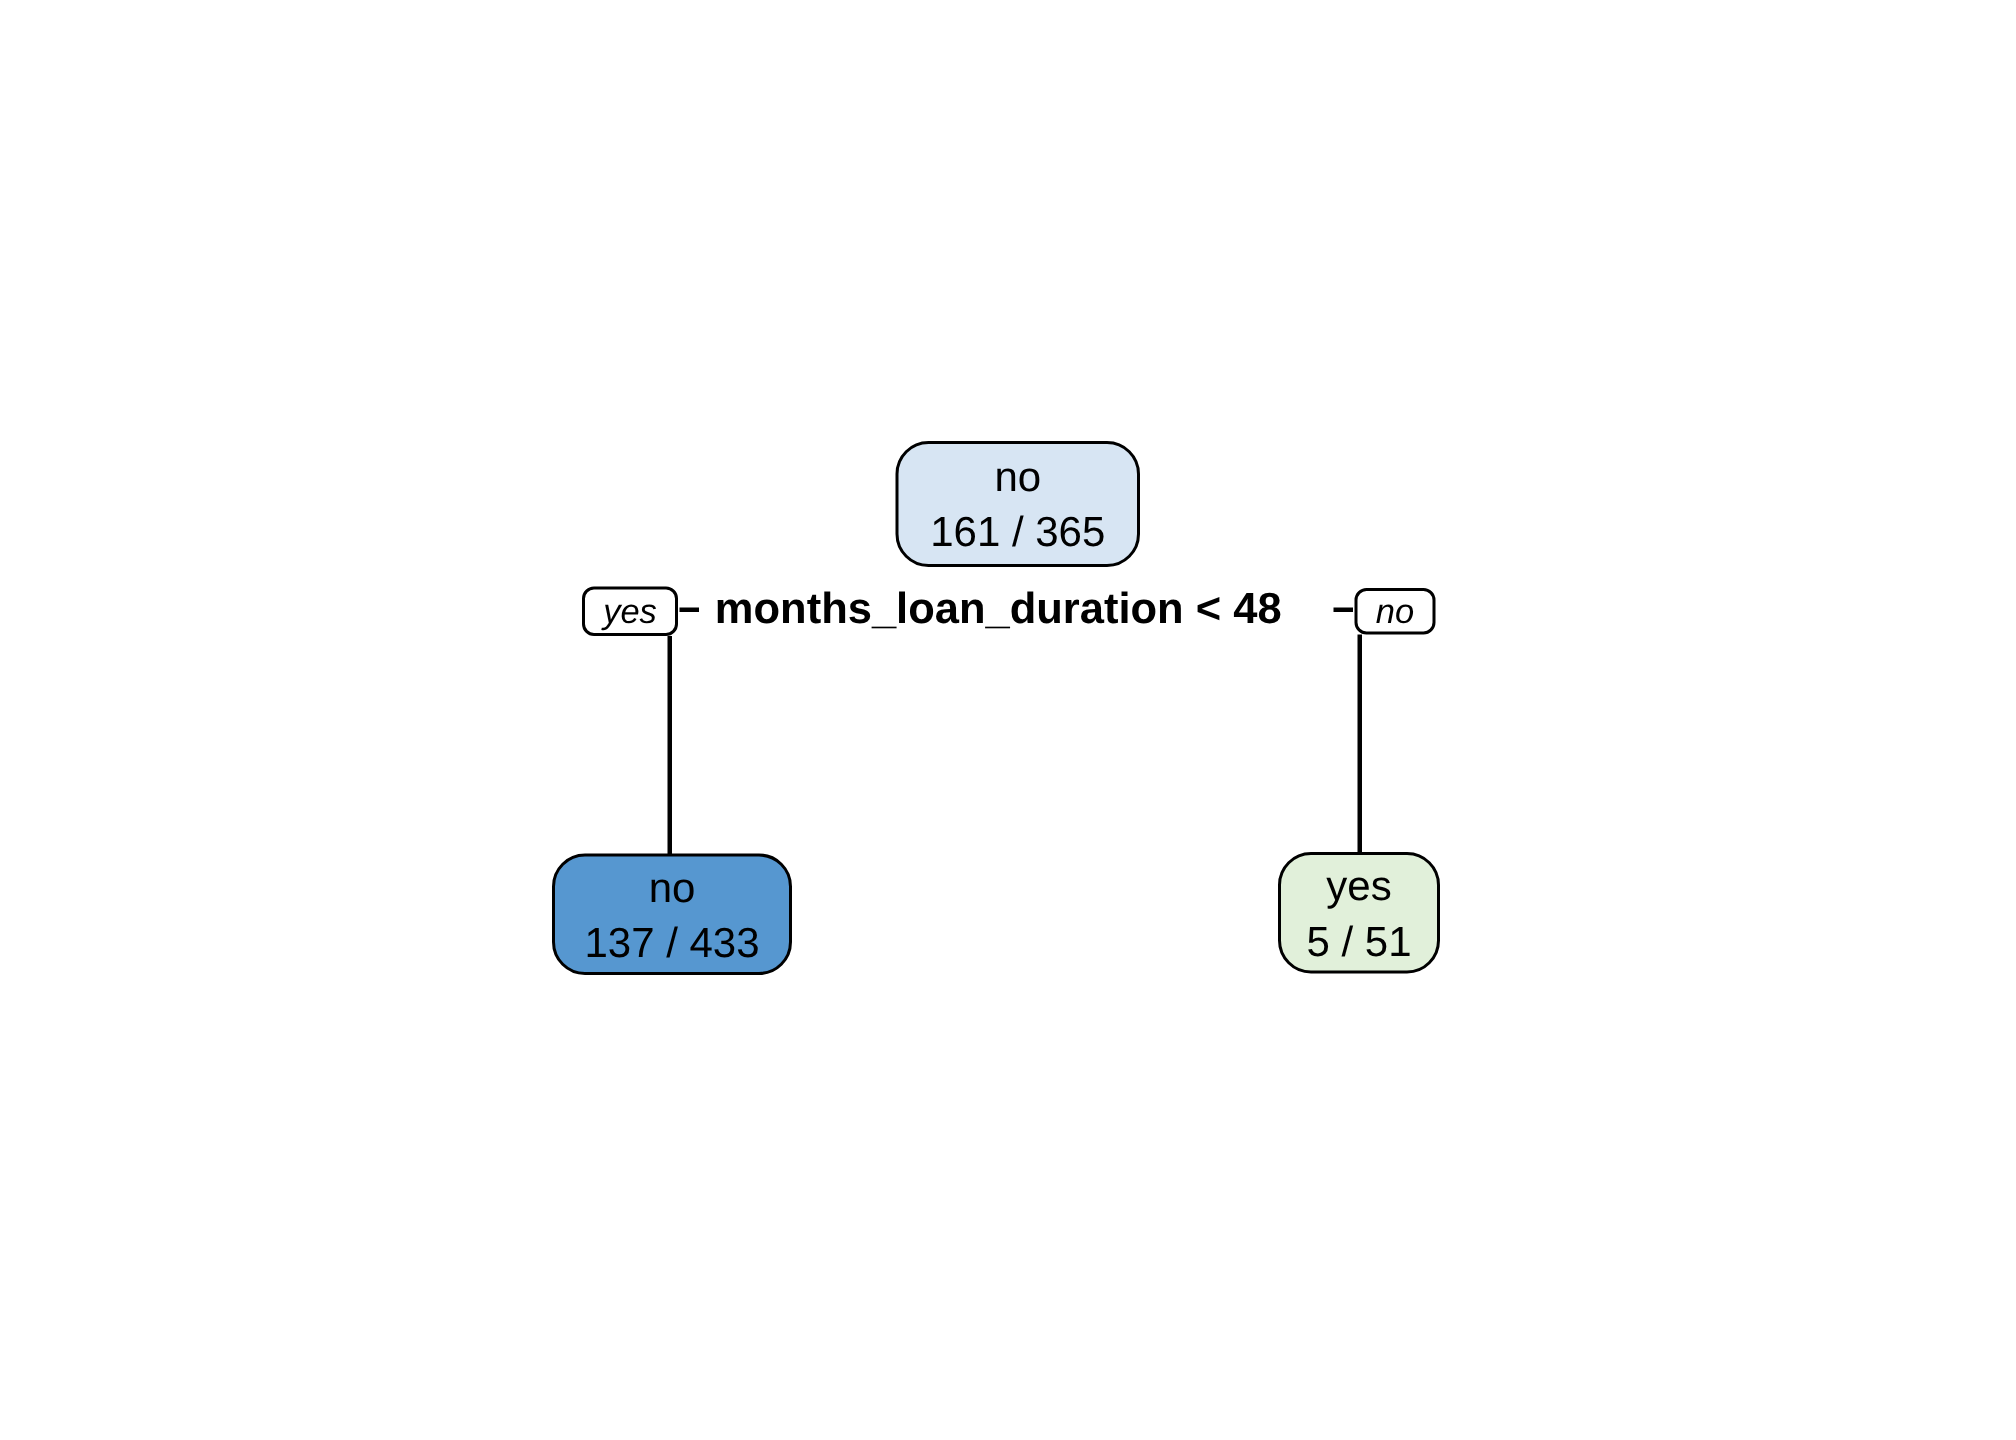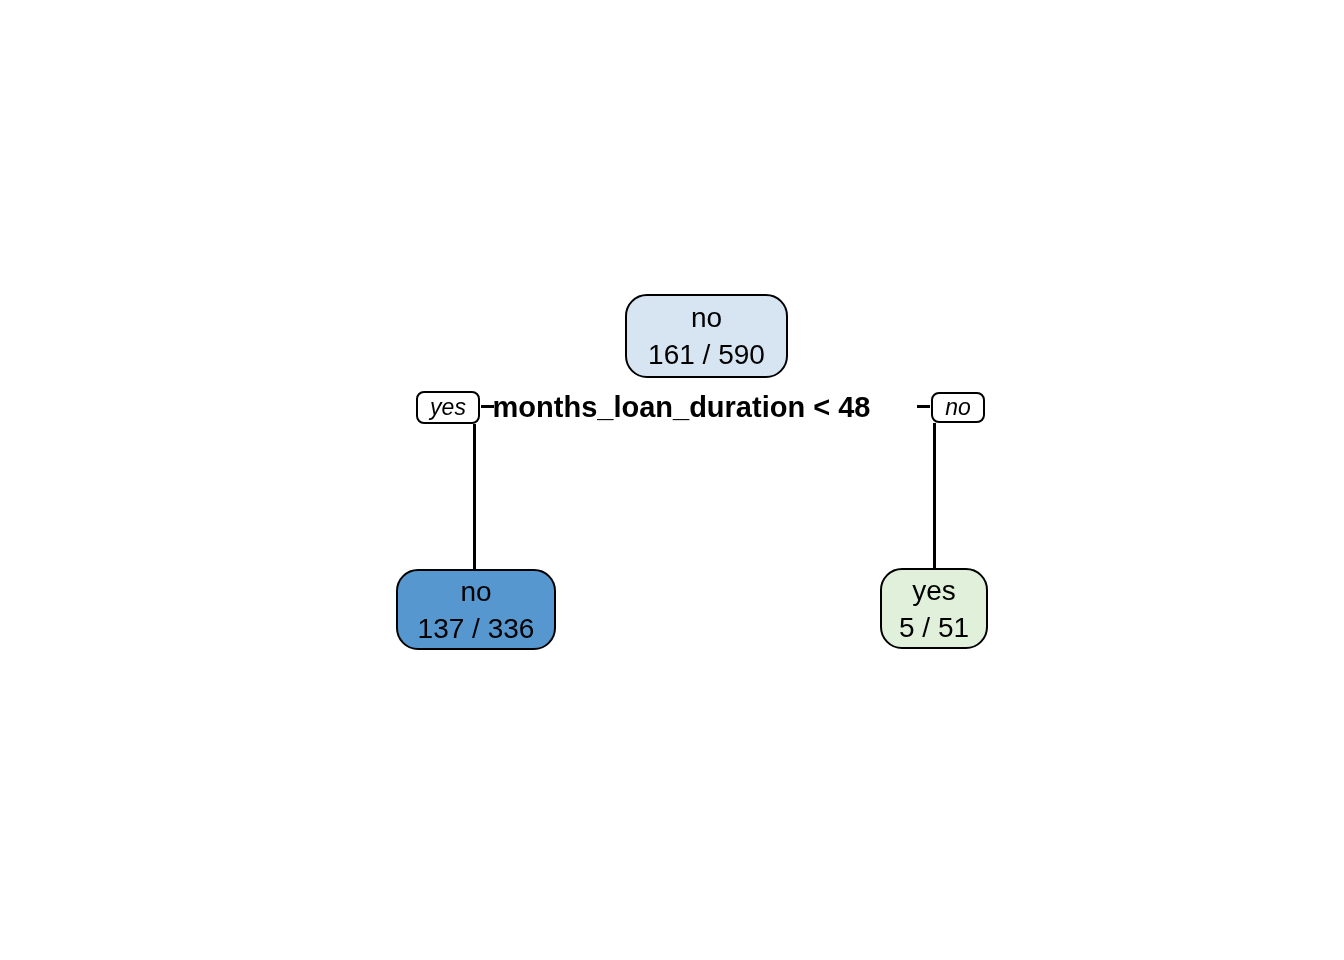--- a/index.html
+++ b/index.html
@@ -10,47 +10,45 @@
     background: #ffffff;
     font-family: "Liberation Sans", sans-serif;
     color: #000000;
     overflow: hidden;
   }
   .canvas {
     position: relative;
     width: 1242px;
     height: 960px;
     background: #ffffff;
-    margin-left: 28px;
   }
   .node {
     position: absolute;
     box-sizing: border-box;
     border: 2.5px solid #000000;
     border-radius: 22px;
     display: flex;
     flex-direction: column;
     align-items: center;
     justify-content: center;
     text-align: center;
     font-size: 28px;
     line-height: 37px;
   }
   .node-root  { left: 597px; top: 294px; width: 163px; height: 84px; }
   .node-left  { left: 368px; top: 569px; width: 160px; height: 81px; }
   .node-right { left: 852px; top: 568px; width: 108px; height: 81px; }
 
   .split-label {
     position: absolute;
-    left: 428px;
+    left: 440px;
     top: 390px;
     width: 451px;
     height: 34px;
     display: flex;
-    align-items: center;
     justify-content: center;
     font-weight: bold;
     font-size: 29px;
     white-space: nowrap;
   }
   .branch-tag {
     position: absolute;
     box-sizing: border-box;
     border: 2px solid #000000;
     border-radius: 8px;
@@ -73,21 +71,21 @@
   .edge-v-left  { left: 445px; top: 424px; width: 2.5px; height: 146px; }
   .edge-v-right { left: 905px; top: 423px; width: 2.5px; height: 146px; }
 </style>
 </head>
 <body>
 
 <div class="canvas">
 
   <div class="node node-root" style="background-color: rgb(215, 229, 243);">
     <span>no</span>
-    <span>161 / 590</span>
+    <span>161 / 365</span>
   </div>
 
   <div class="branch-tag tag-yes" style="background-color: rgb(255, 255, 255);">
     <span>yes</span>
   </div>
 
   <div class="edge edge-dash-left"></div>
 
   <div class="split-label">
     <span>months_loan_duration &lt; 48</span>
@@ -97,21 +95,21 @@
 
   <div class="branch-tag tag-no" style="background-color: rgb(255, 255, 255);">
     <span>no</span>
   </div>
 
   <div class="edge edge-v-left"></div>
   <div class="edge edge-v-right"></div>
 
   <div class="node node-left" style="background-color: rgb(86, 151, 208);">
     <span>no</span>
-    <span>137 / 336</span>
+    <span>137 / 433</span>
   </div>
 
   <div class="node node-right" style="background-color: rgb(225, 240, 218);">
     <span>yes</span>
     <span>5 / 51</span>
   </div>
 
 </div>
 
 </body></html>

